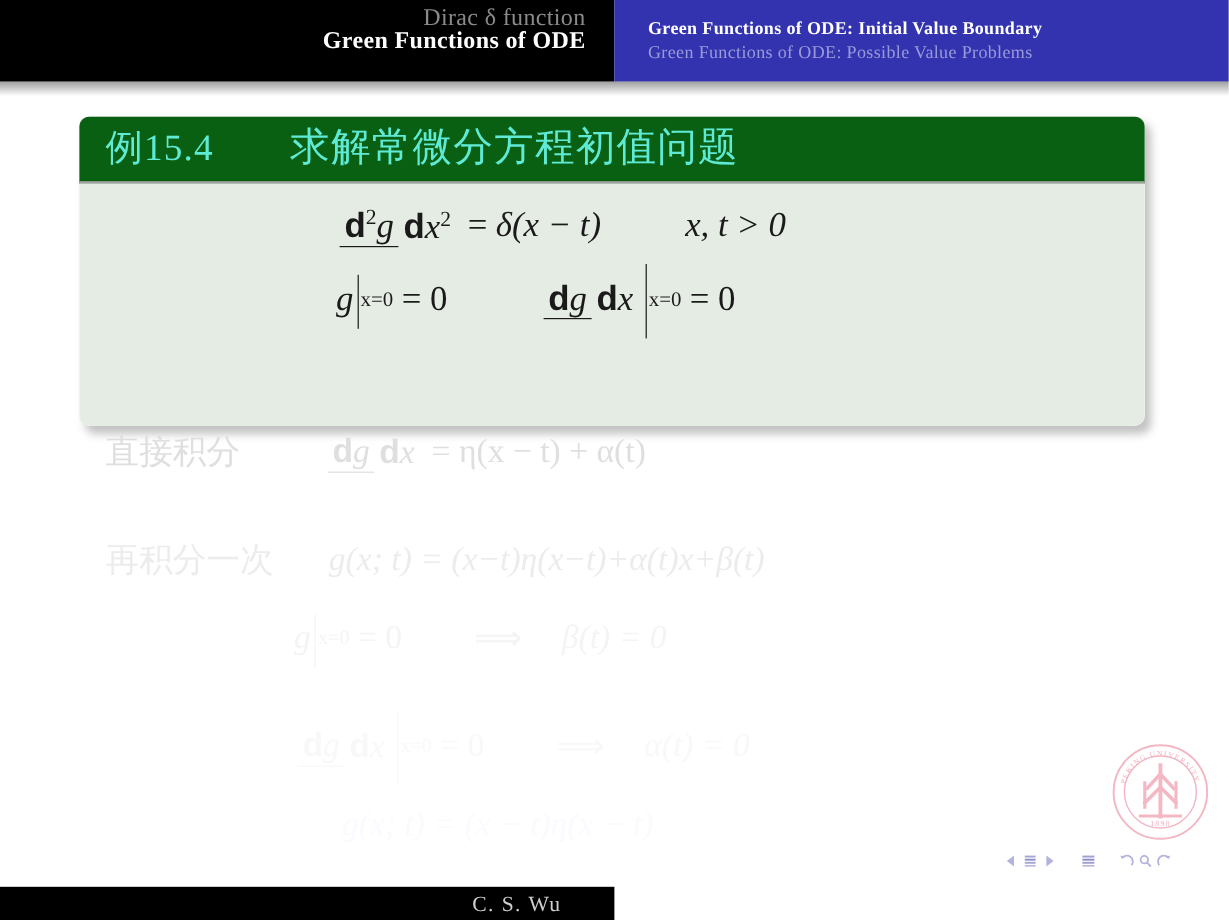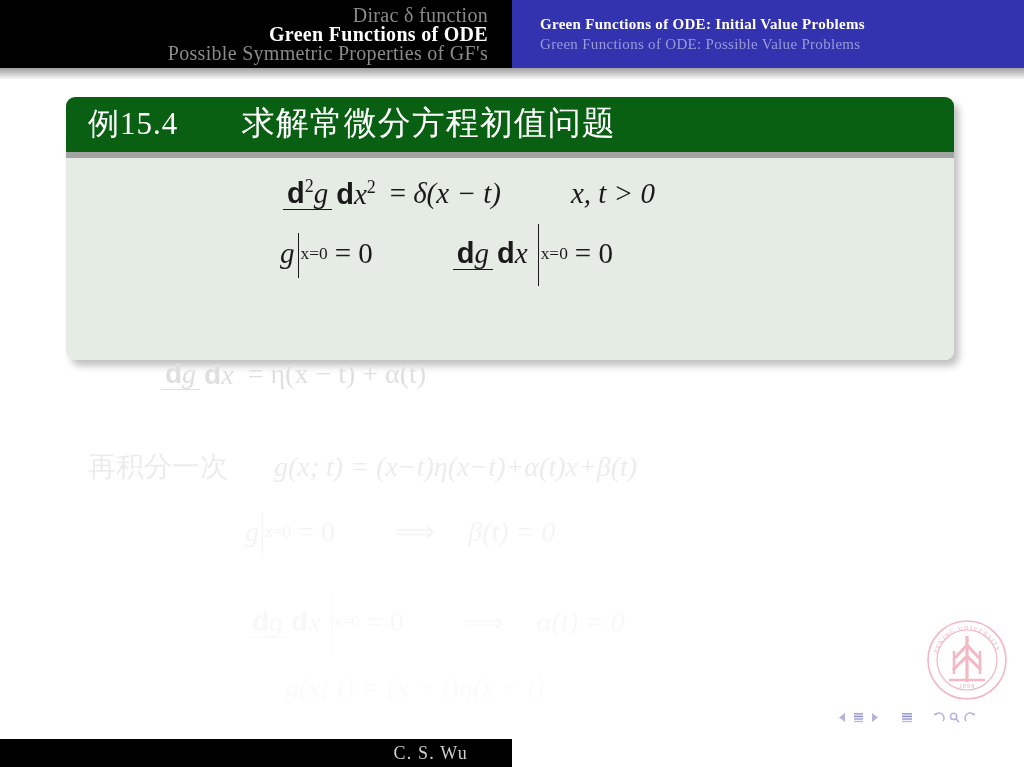--- a/index.html
+++ b/index.html
@@ -77,27 +77,27 @@
     width: 888px;
   }
   .block {
     position: relative;
     border-radius: 9px;
     box-shadow: 5px 6px 7px rgba(120,120,120,0.45);
     overflow: hidden;
   }
   .block-title {
     background: #0a6012;
-    color: #ffffff;
+    color: #5eead4;
     padding: 7px 0 9px 22px;
     font-size: 31px;
     line-height: 38px;
     font-family: "Liberation Serif", serif;
     letter-spacing: 1px;
-    border-bottom: 6px solid #a3a3a3;
+    border-bottom: 2px solid #a3a3a3;
   }
   .block-title .cjk { font-size: 33px; }
   .block-body {
     background: #e5ece3;
     padding: 12px 0 20px 0;
     min-height: 170px;
   }
 
   
   .mrow {
@@ -242,26 +242,25 @@
   }
 </style>
 </head>
 <body>
 
 <div class="headbar">
   <div class="head-left">
     <div class="lines">
       <div class="hl">Dirac δ function</div>
       <div class="hl active">Green Functions of ODE</div>
-      <div class="hl">Possible Symmetric Properties of GF's</div>
     </div>
   </div>
   <div class="head-right">
     <div class="lines">
-      <div class="hl active">Green Functions of ODE: Initial Value Problems</div>
+      <div class="hl active">Green Functions of ODE: Initial Value Boundary</div>
       <div class="hl">Green Functions of ODE: Possible Value Problems</div>
     </div>
   </div>
 </div>
 <div class="headshadow"></div>
 
 <div class="block-wrap">
   <div class="block">
     <div class="block-title">
       <span>例15.4</span>
@@ -295,20 +294,21 @@
         <span class="sub">x=0</span>
         <span class="op">= 0</span>
       </div>
 
     </div>
   </div>
 </div>
 
 <div class="deriv d1">
   <div class="dline fade1">
+    <span class="dlabel">直接积分</span>
     <span class="gap-l"></span>
     <span class="frac">
       <span class="num"><span class="up">d</span><span class="it">g</span></span>
       <span class="den"><span class="up">d</span><span class="it">x</span></span>
     </span>
     <span class="it op">= η(x − t) + α(t)</span>
   </div>
 </div>
 
 <div class="deriv d2">

